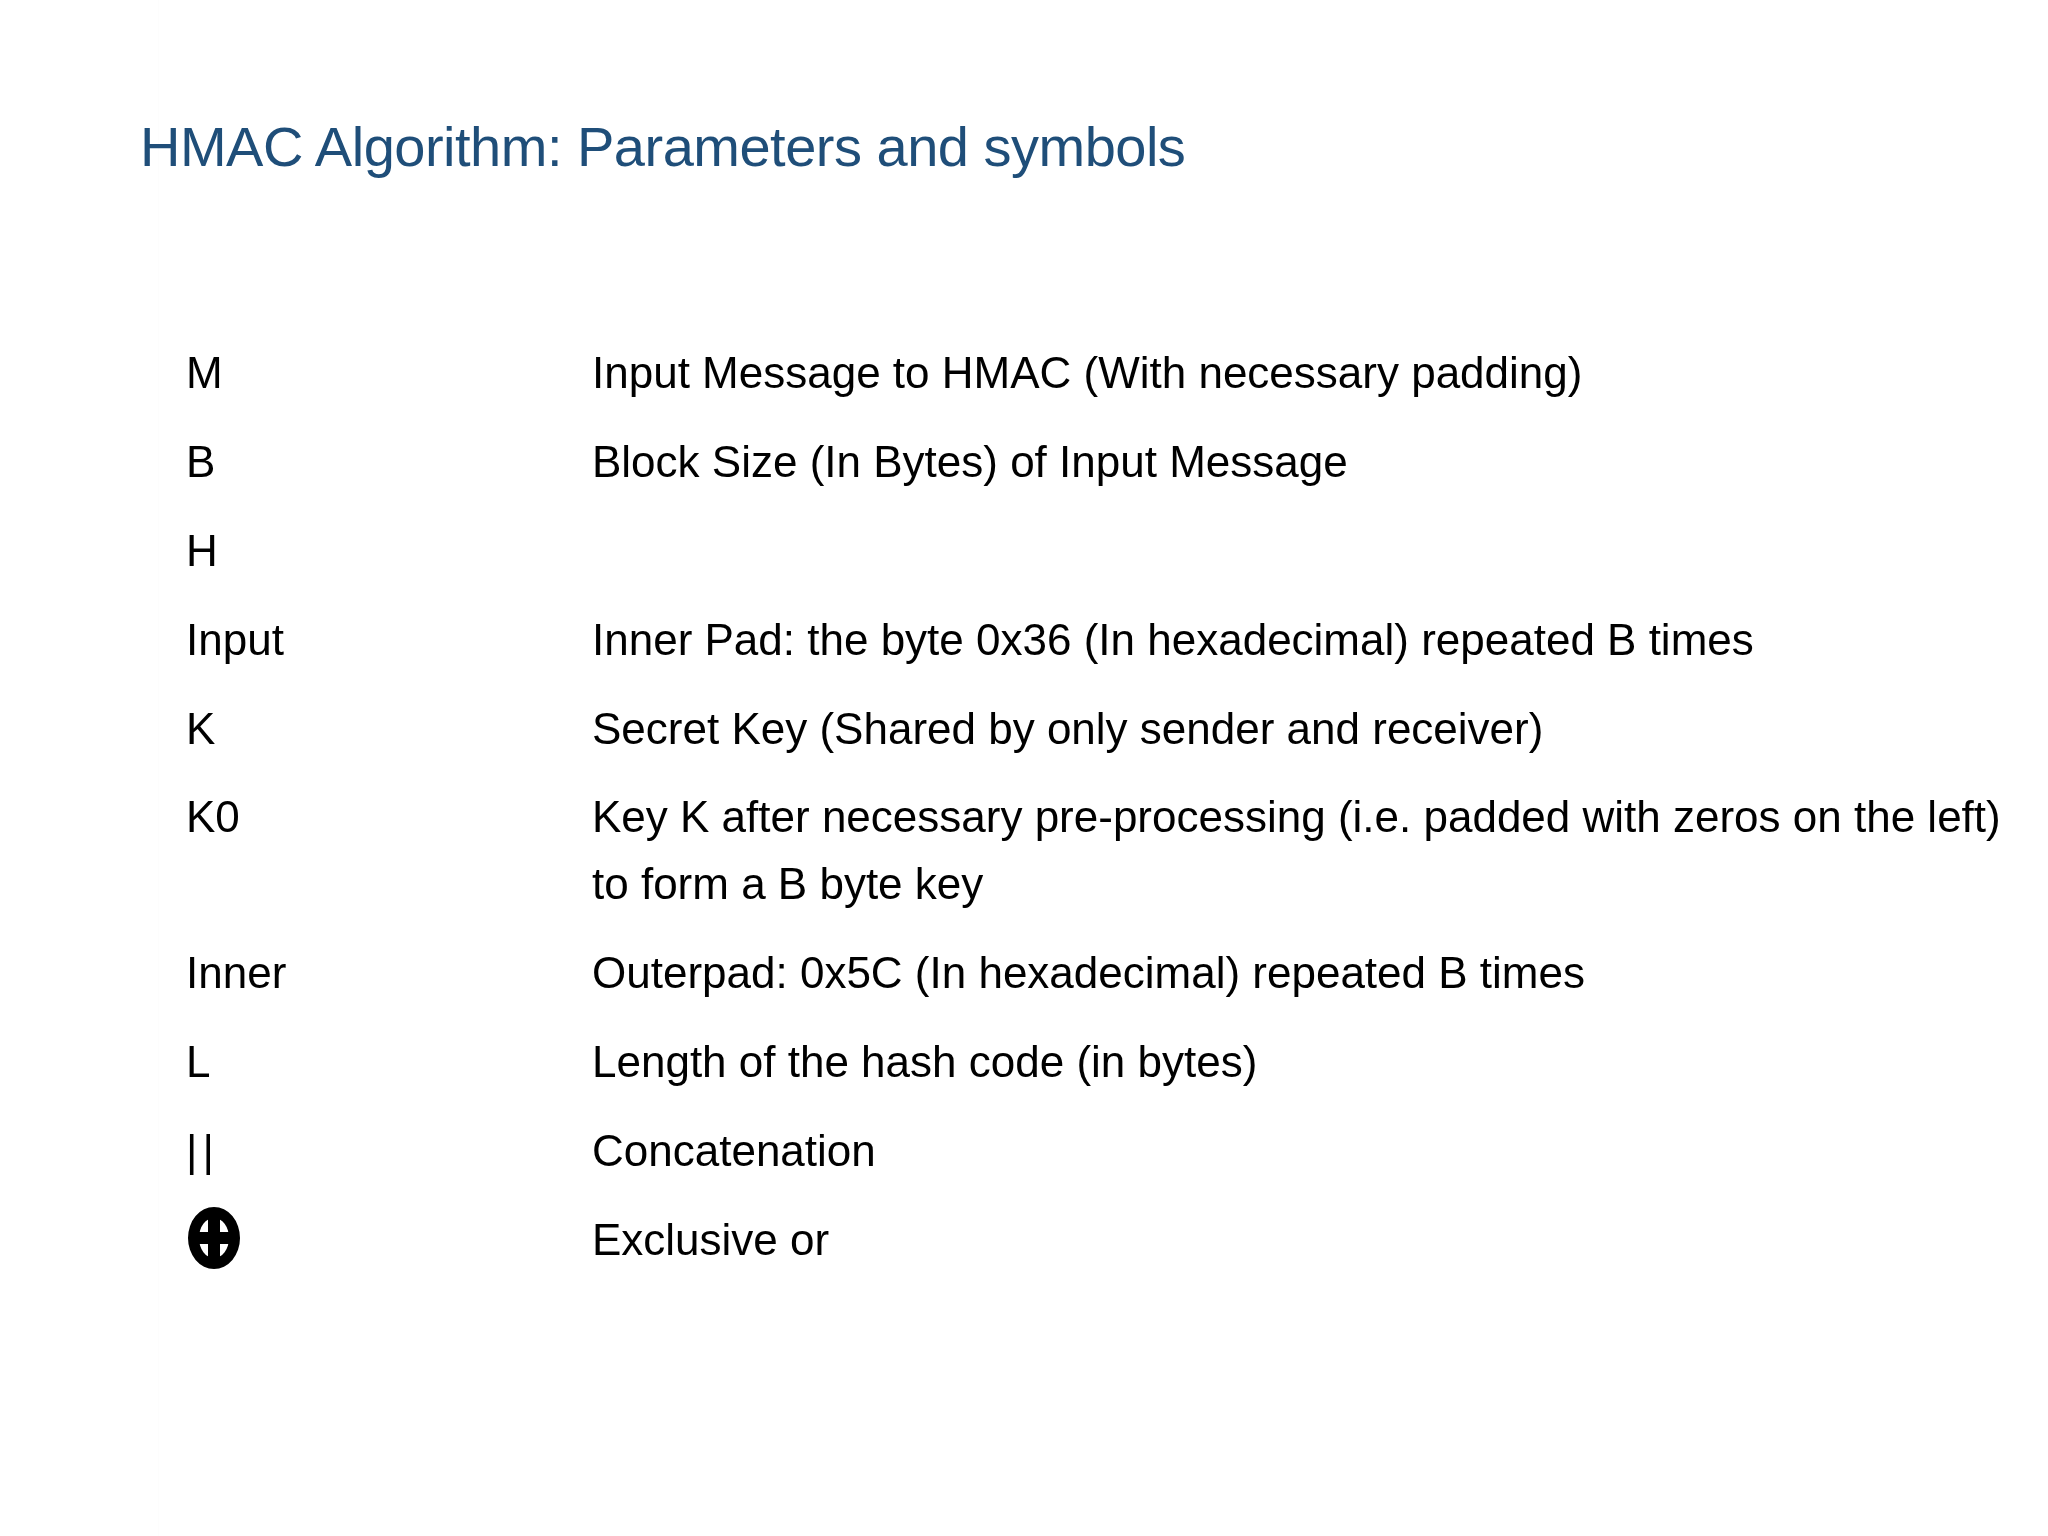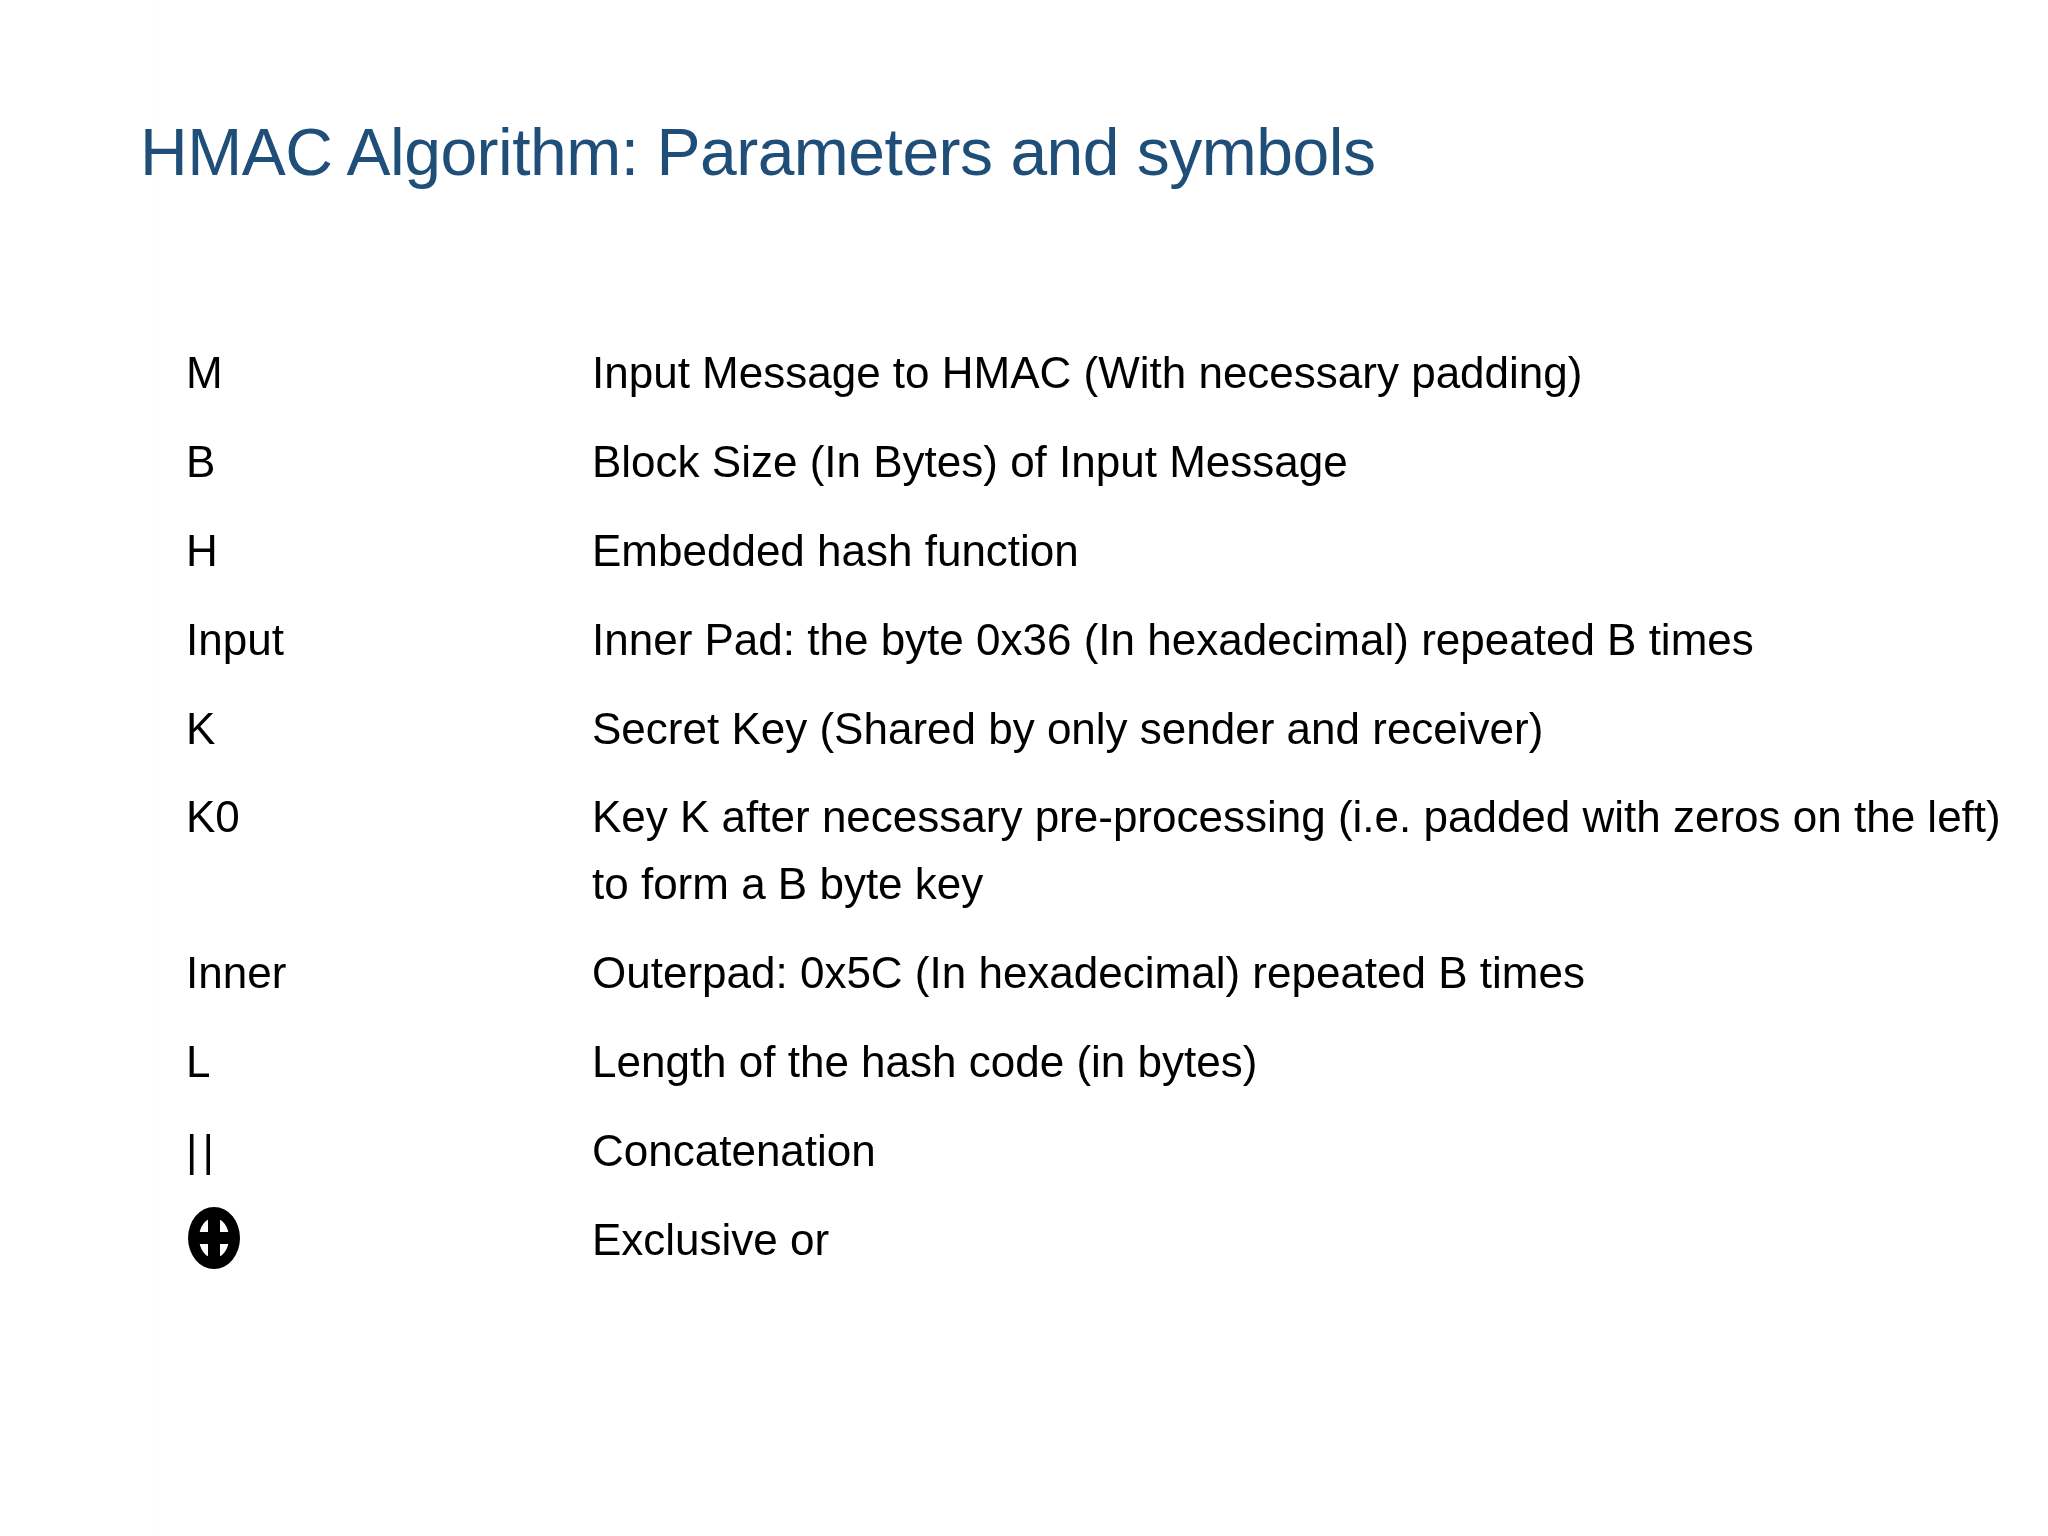--- a/index.html
+++ b/index.html
@@ -29,21 +29,21 @@
     background: #fdfdfd;
   }
 
   .slide-title {
     position: absolute;
     left: 140px;
     top: 118px;
     width: 1800px;
     color: #1F4E79;
     font-family: "Liberation Sans", sans-serif;
-    font-size: 66px;
+    font-size: 56px;
     font-weight: 400;
     line-height: 1.04;
     letter-spacing: -0.5px;
     white-space: nowrap;
   }
 
   .params-table {
     position: absolute;
     left: 186px;
     top: 340px;
@@ -125,21 +125,20 @@
       <div class="param-desc">Input Message to HMAC (With necessary padding)</div>
     </div>
 
     <div class="param-row">
       <div class="param-symbol">B</div>
       <div class="param-desc">Block Size (In Bytes) of Input Message</div>
     </div>
 
     <div class="param-row">
       <div class="param-symbol">H</div>
-      <div class="param-desc">Embedded hash function</div>
     </div>
 
     <div class="param-row">
       <div class="param-symbol">Input</div>
       <div class="param-desc">Inner Pad: the byte 0x36 (In hexadecimal) repeated B times</div>
     </div>
 
     <div class="param-row">
       <div class="param-symbol">K</div>
       <div class="param-desc">Secret Key (Shared by only sender and receiver)</div>

